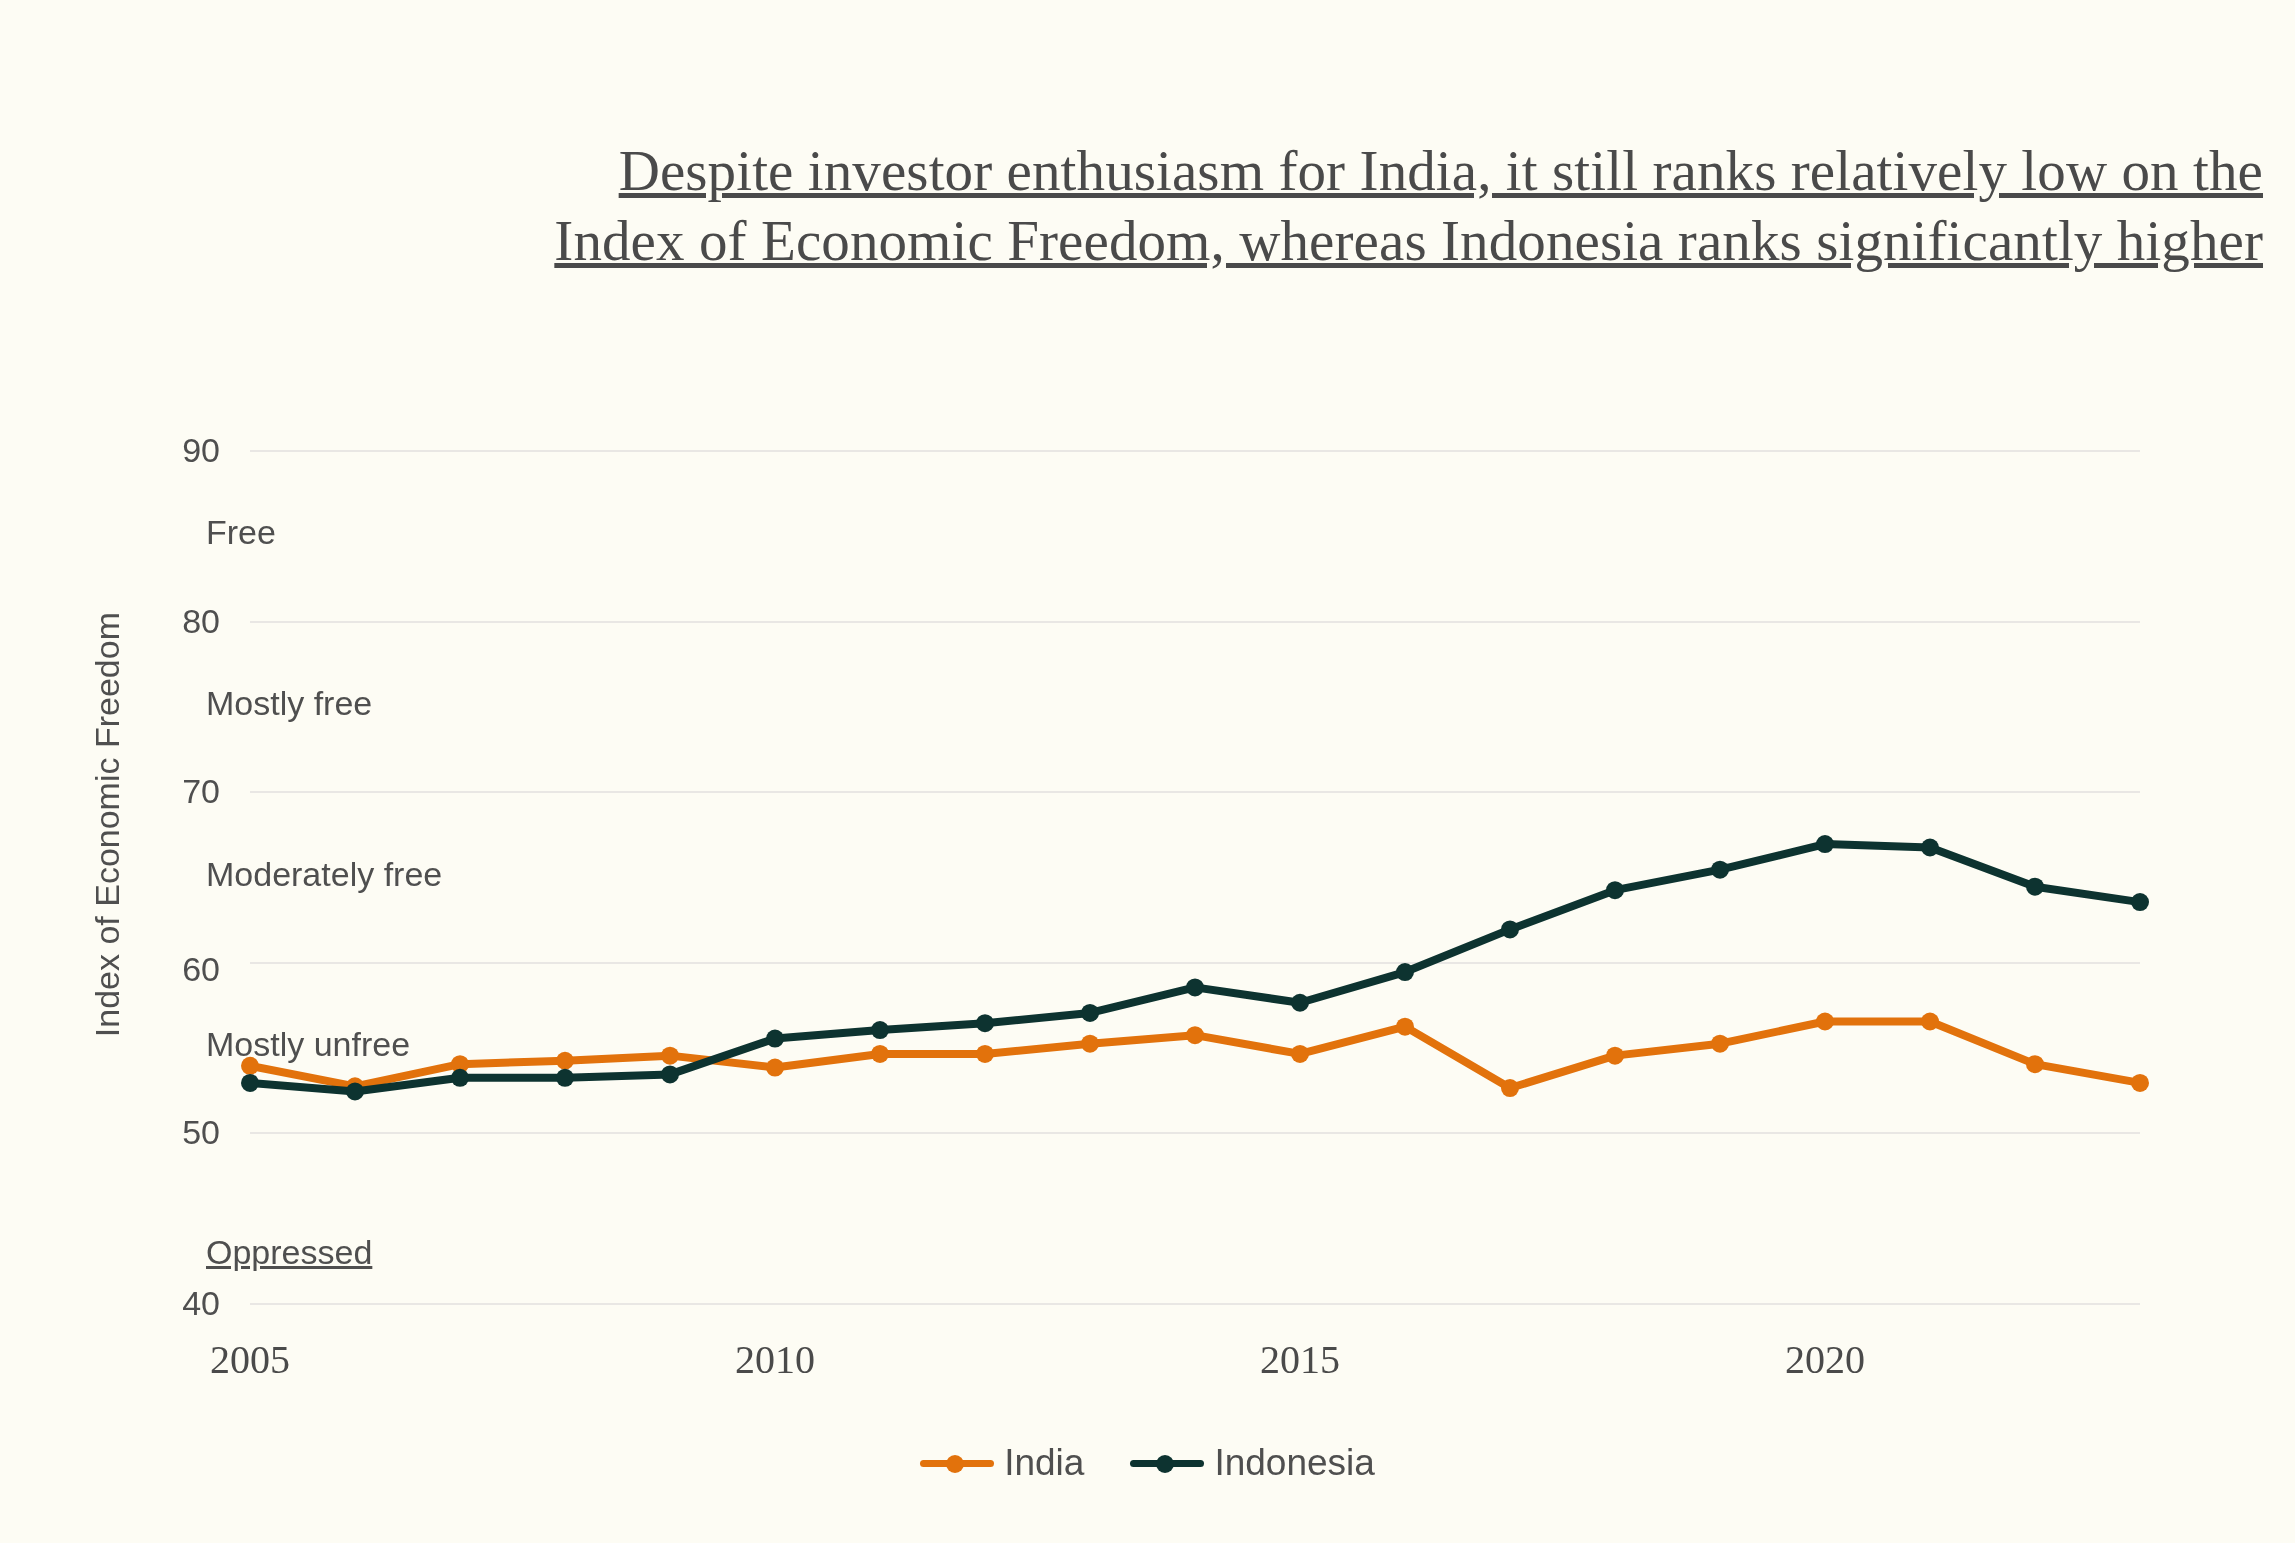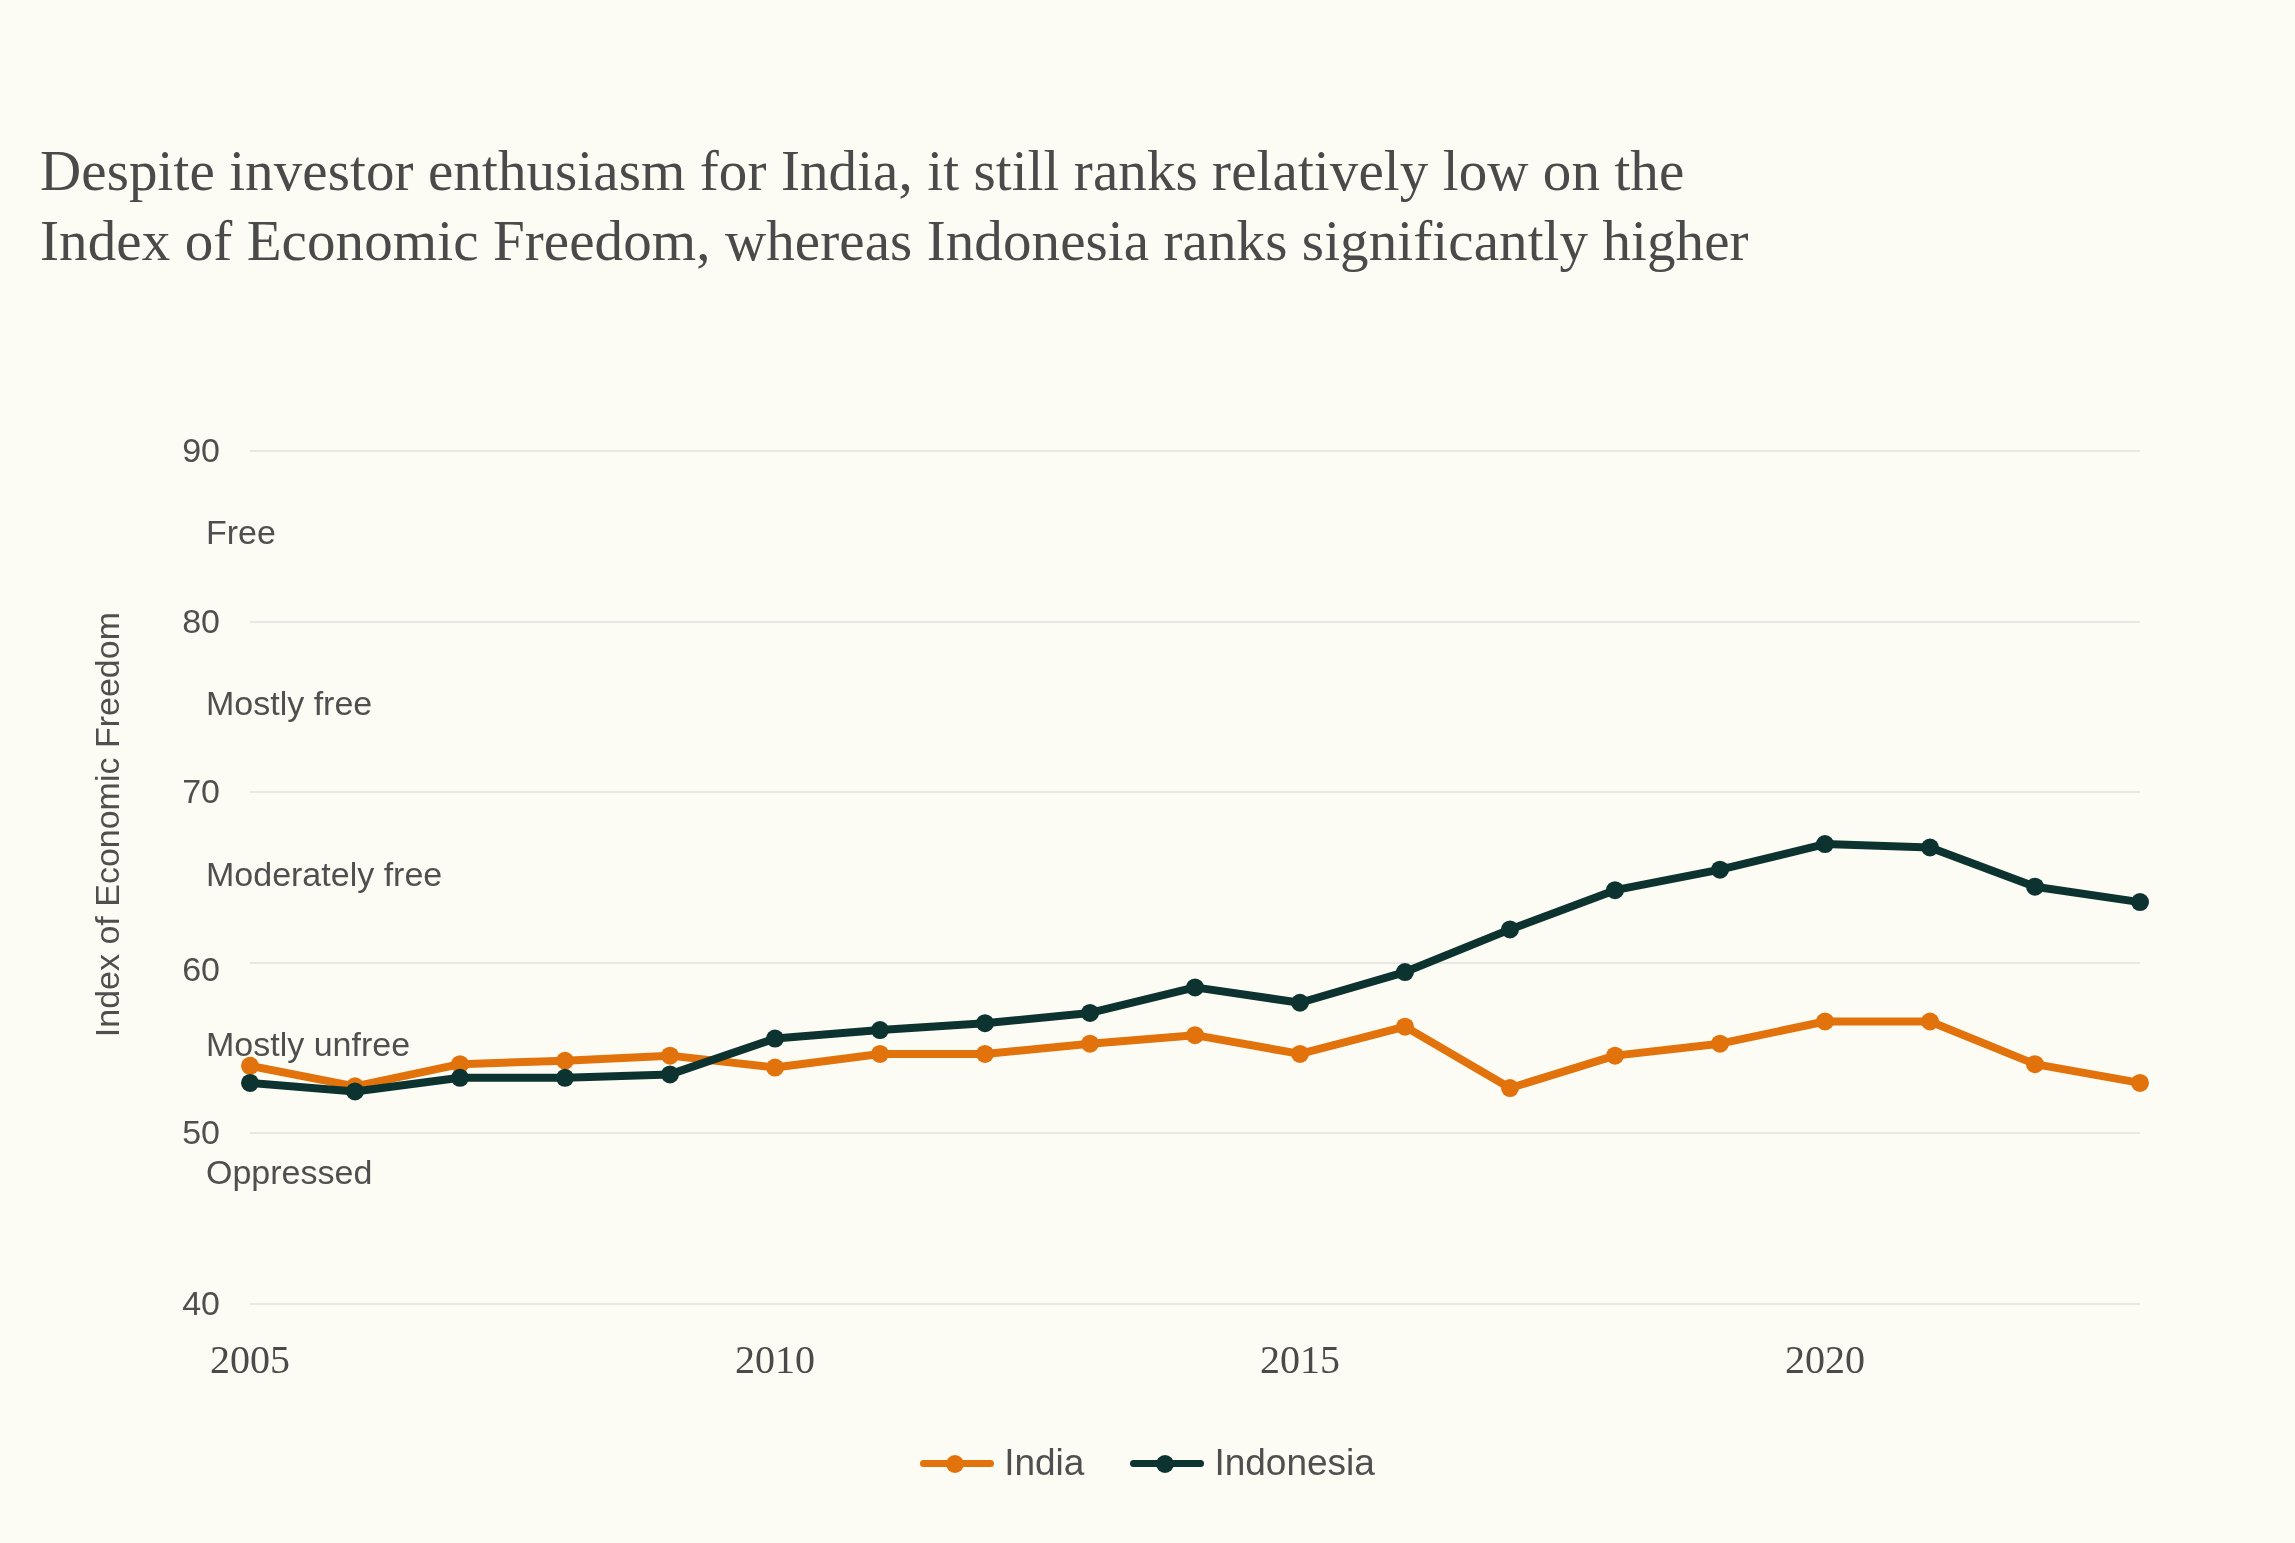--- a/index.html
+++ b/index.html
@@ -16,28 +16,29 @@
   }
   #chart-root {
     position: absolute;
     inset: 0;
   }
   .chart-title {
     position: absolute;
     left: 0;
     right: 0;
     top: 136px;
-    text-align: left;
+    text-align: right;
     font-family: "Liberation Serif", serif;
     font-size: 57px;
     line-height: 1.22;
     color: #4a4a4a;
     letter-spacing: 0.1px;
-    padding: 0 40px;
+    padding: 0 32px;
     box-sizing: border-box;
+    text-decoration: underline;
   }
   .chart-title span { display: block; }
 
   .plot-area {
     position: absolute;
     left: 250px;
     top: 450px;
     width: 1890px;
     height: 853px;
   }
@@ -203,21 +204,21 @@
       <div class="ytick-label" style="top: 969px;">60</div>
       <div class="ytick-label" style="top: 791.2px;">70</div>
       <div class="ytick-label" style="top: 620.6px;">80</div>
       <div class="ytick-label" style="top: 450px;">90</div>
     </div>
   <div id="band-labels">
       <div class="band-label" style="top: 513.3px;">Free</div>
       <div class="band-label" style="top: 683.9px;">Mostly free</div>
       <div class="band-label" style="top: 854.5px;">Moderately free</div>
       <div class="band-label" style="top: 1025.1px;">Mostly unfree</div>
-      <div class="band-label" style="top: 1153px;">Oppressed</div>
+      <div class="band-label" style="top: 1233px; text-decoration: underline;">Oppressed</div>
     </div>
   <div id="xtick-labels">
       <div class="xtick-label" style="left: 250px;">2005</div>
       <div class="xtick-label" style="left: 775px;">2010</div>
       <div class="xtick-label" style="left: 1300px;">2015</div>
       <div class="xtick-label" style="left: 1825px;">2020</div>
     </div>
 
   <div class="legend">
     <div class="legend-item">

